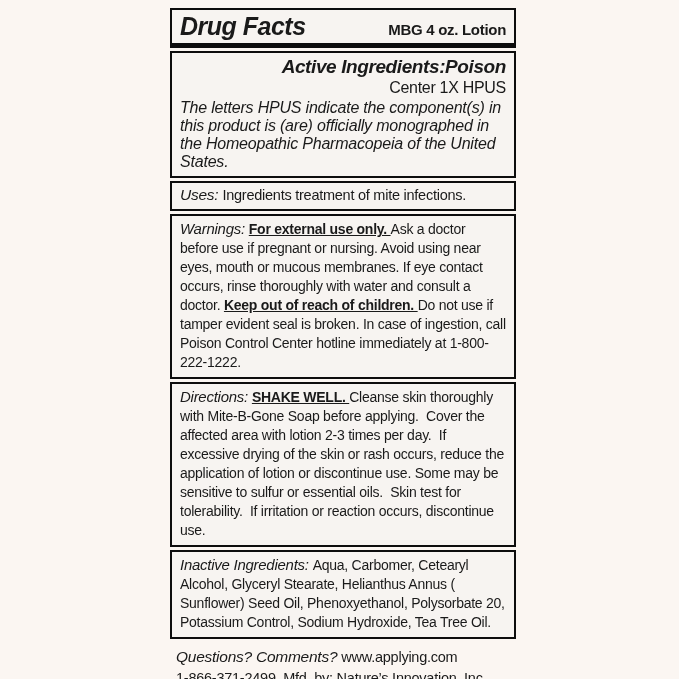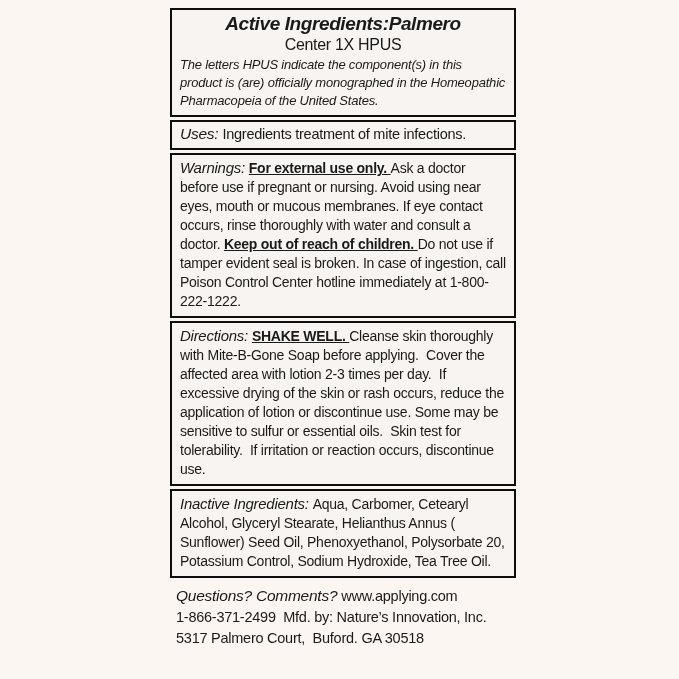--- a/index.html
+++ b/index.html
@@ -44,37 +44,37 @@
     letter-spacing: -0.5px;
   }
   .header-right {
     font-size: 15px;
     font-weight: bold;
     letter-spacing: -0.3px;
     padding-top: 6px;
   }
   .row-split {
     display: flex;
-    justify-content: center;
+    justify-content: flex-end;
     align-items: baseline;
   }
   .section-heading {
     font-weight: bold;
     font-style: italic;
     font-size: 19px;
     letter-spacing: -0.4px;
   }
   .ingredient-row {
     font-size: 16px;
     letter-spacing: -0.3px;
     margin-top: 1px;
   }
   .hpus-note {
     font-style: italic;
-    font-size: 13px;
+    font-size: 16px;
     line-height: 18px;
     letter-spacing: -0.2px;
     margin-top: 2px;
   }
   .body-text {
     font-size: 14px;
     line-height: 19px;
     letter-spacing: -0.25px;
   }
   .uses-box .body-text {
@@ -92,25 +92,29 @@
     letter-spacing: -0.25px;
   }
   .footer-line { white-space: pre-wrap; }
 </style>
 </head>
 <body>
 
 <div class="sheet">
   <div class="label">
 
+    <div class="box header-box">
+      <span class="header-title">Drug Facts</span>
+      <span class="header-right">MBG 4 oz. Lotion</span>
+    </div>
 
     <div class="box">
       <div class="row-split">
         <span class="section-heading">Active Ingredients:</span>
-        <span class="section-heading">Palmero</span>
+        <span class="section-heading">Poison</span>
       </div>
       <div class="row-split ingredient-row">
         <span>Center 1X HPUS</span>
       </div>
       <div class="hpus-note">The letters HPUS indicate the component(s) in this product is (are) officially monographed in the Homeopathic Pharmacopeia of the United States.</div>
     </div>
 
     <div class="box uses-box">
       <div class="body-text"><span class="run bold-italic">Uses: </span><span class="run regular">Ingredients treatment of mite infections.</span></div>
     </div>

